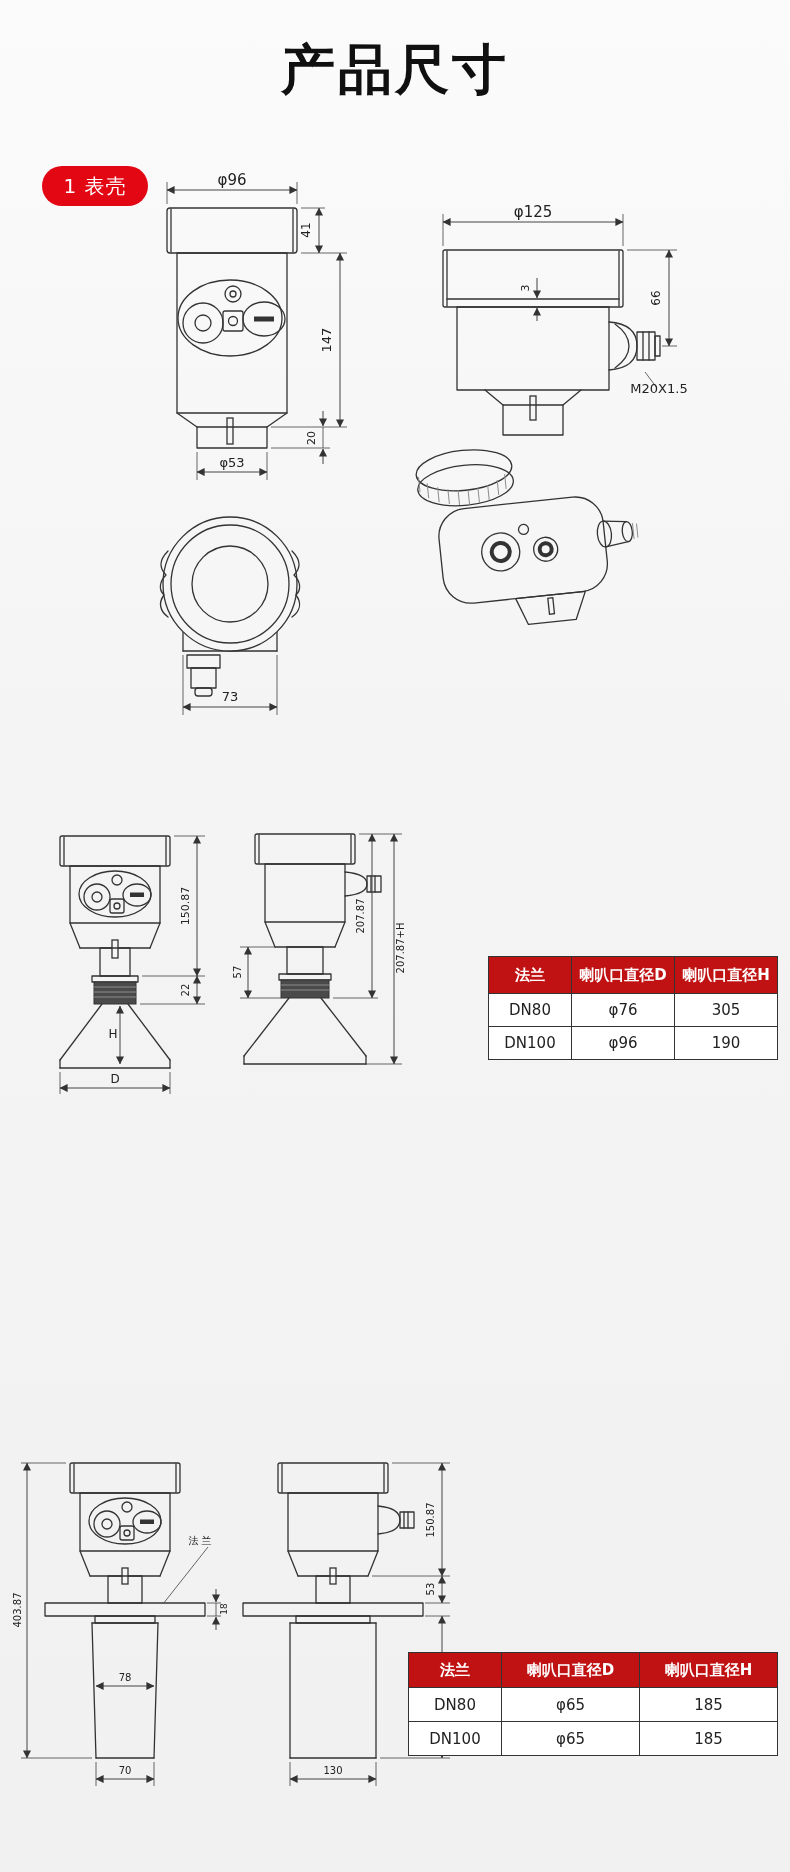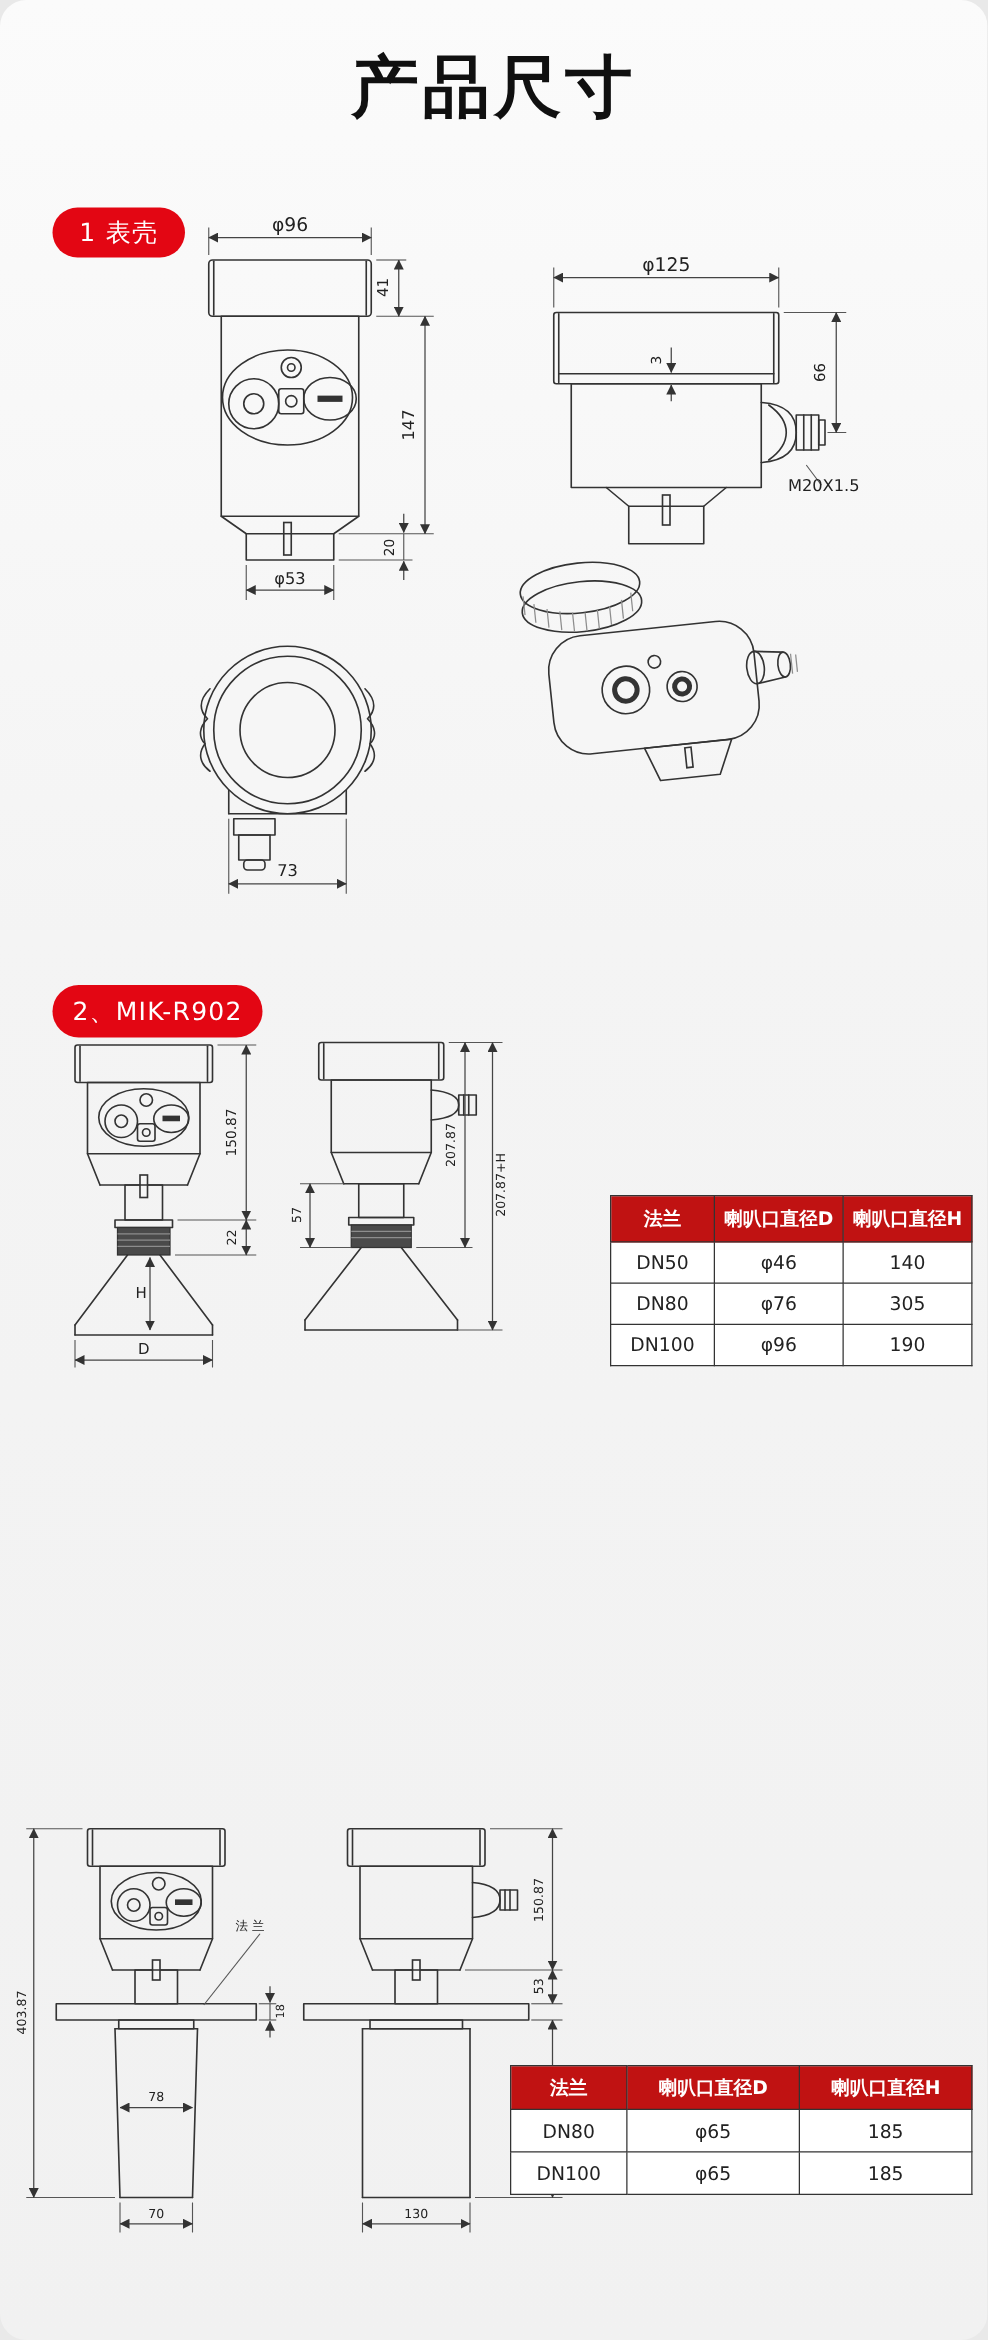--- a/index.html
+++ b/index.html
@@ -1,18 +1,18 @@
 <!DOCTYPE html>
 <html><head>
 <meta charset="utf-8">
 <style>
   html,body{margin:0;padding:0;background:#e9e9e9;}
   .page{position:relative;width:790px;height:1872px;margin:0 auto;overflow:hidden;
         background:linear-gradient(180deg,#fbfbfb 0%,#f4f4f4 40%,#f1f1f1 100%);
-        font-family:"DejaVu Sans",sans-serif;border-radius:21px;}
+        font-family:"DejaVu Sans",sans-serif;}
   .title{position:absolute;top:34px;left:0;right:0;text-align:center;
          font-size:54px;font-weight:700;color:#101010;letter-spacing:3px;}
   .pill{position:absolute;background:#e30613;color:#fff;border-radius:24px;
         display:flex;align-items:center;justify-content:center;
         font-size:20px;font-weight:500;letter-spacing:1px;margin-top:16px;}
   svg{position:absolute;overflow:visible;}
   svg text{fill:#222;font-family:"DejaVu Sans",sans-serif;text-anchor:middle;}
   .o{stroke:#333;fill:none;stroke-width:1.3;stroke-linejoin:round;stroke-linecap:round;}
   .of{stroke:#333;fill:#f6f6f6;stroke-width:1.3;}
   .dk{fill:#4a4a4a;stroke:#333;stroke-width:1;}
@@ -157,21 +157,20 @@
       <line class="o" x1="205" y1="105" x2="228" y2="108"></line>
         <line class="o" x1="205" y1="131" x2="228" y2="128"></line>
       <ellipse class="o" cx="228" cy="118" rx="5" ry="10"></ellipse>
       <line class="rib" x1="234" y1="110" x2="234" y2="126"></line>
         <line class="rib" x1="238" y1="111" x2="238" y2="125"></line>
       <path class="o" d="M110,173 L180,173 L168,200 L120,200 Z"></path>
       <rect class="of" x="142" y="176" width="5" height="16"></rect>
     </g>
   </svg>
 
-  <div class="pill" style="left:42px;top:772px;width:168px;height:42px;">2、MIK-R902</div>
 
   <svg style="left:45px;top:828px;" width="170" height="272" viewBox="0 0 170 272">
     <rect class="o" x="15" y="8" width="110" height="30" rx="2"></rect>
     <line class="o" x1="19" y1="9" x2="19" y2="37"></line>
       <line class="o" x1="121" y1="9" x2="121" y2="37"></line>
     <rect class="o" x="25" y="38" width="90" height="57"></rect>
     <ellipse class="o" cx="70" cy="66" rx="36" ry="23"></ellipse>
     <circle class="o" cx="52" cy="69" r="13"></circle>
       <circle class="o" cx="52" cy="69" r="5"></circle>
     <circle class="o" cx="72" cy="52" r="5"></circle>
@@ -243,25 +242,20 @@
     <line class="dim" x1="172" y1="12" x2="172" y2="242" marker-start="url(#ar)" marker-end="url(#ar)"></line>
     <text x="182" y="126" font-size="10" transform="rotate(-90 182 126)">207.87+H</text>
   </svg>
 
   <table class="spec" id="t1" style="left:488px;top:956px;">
     <tbody>
         <tr>
       <th>法兰</th>
       <th>喇叭口直径D</th>
       <th>喇叭口直径H</th>
-    </tr>
-    <tr>
-      <td>DN50</td>
-      <td>φ46</td>
-      <td>140</td>
     </tr>
     <tr>
       <td>DN80</td>
       <td>φ76</td>
       <td>305</td>
     </tr>
     <tr>
       <td>DN100</td>
       <td>φ96</td>
       <td>190</td>

